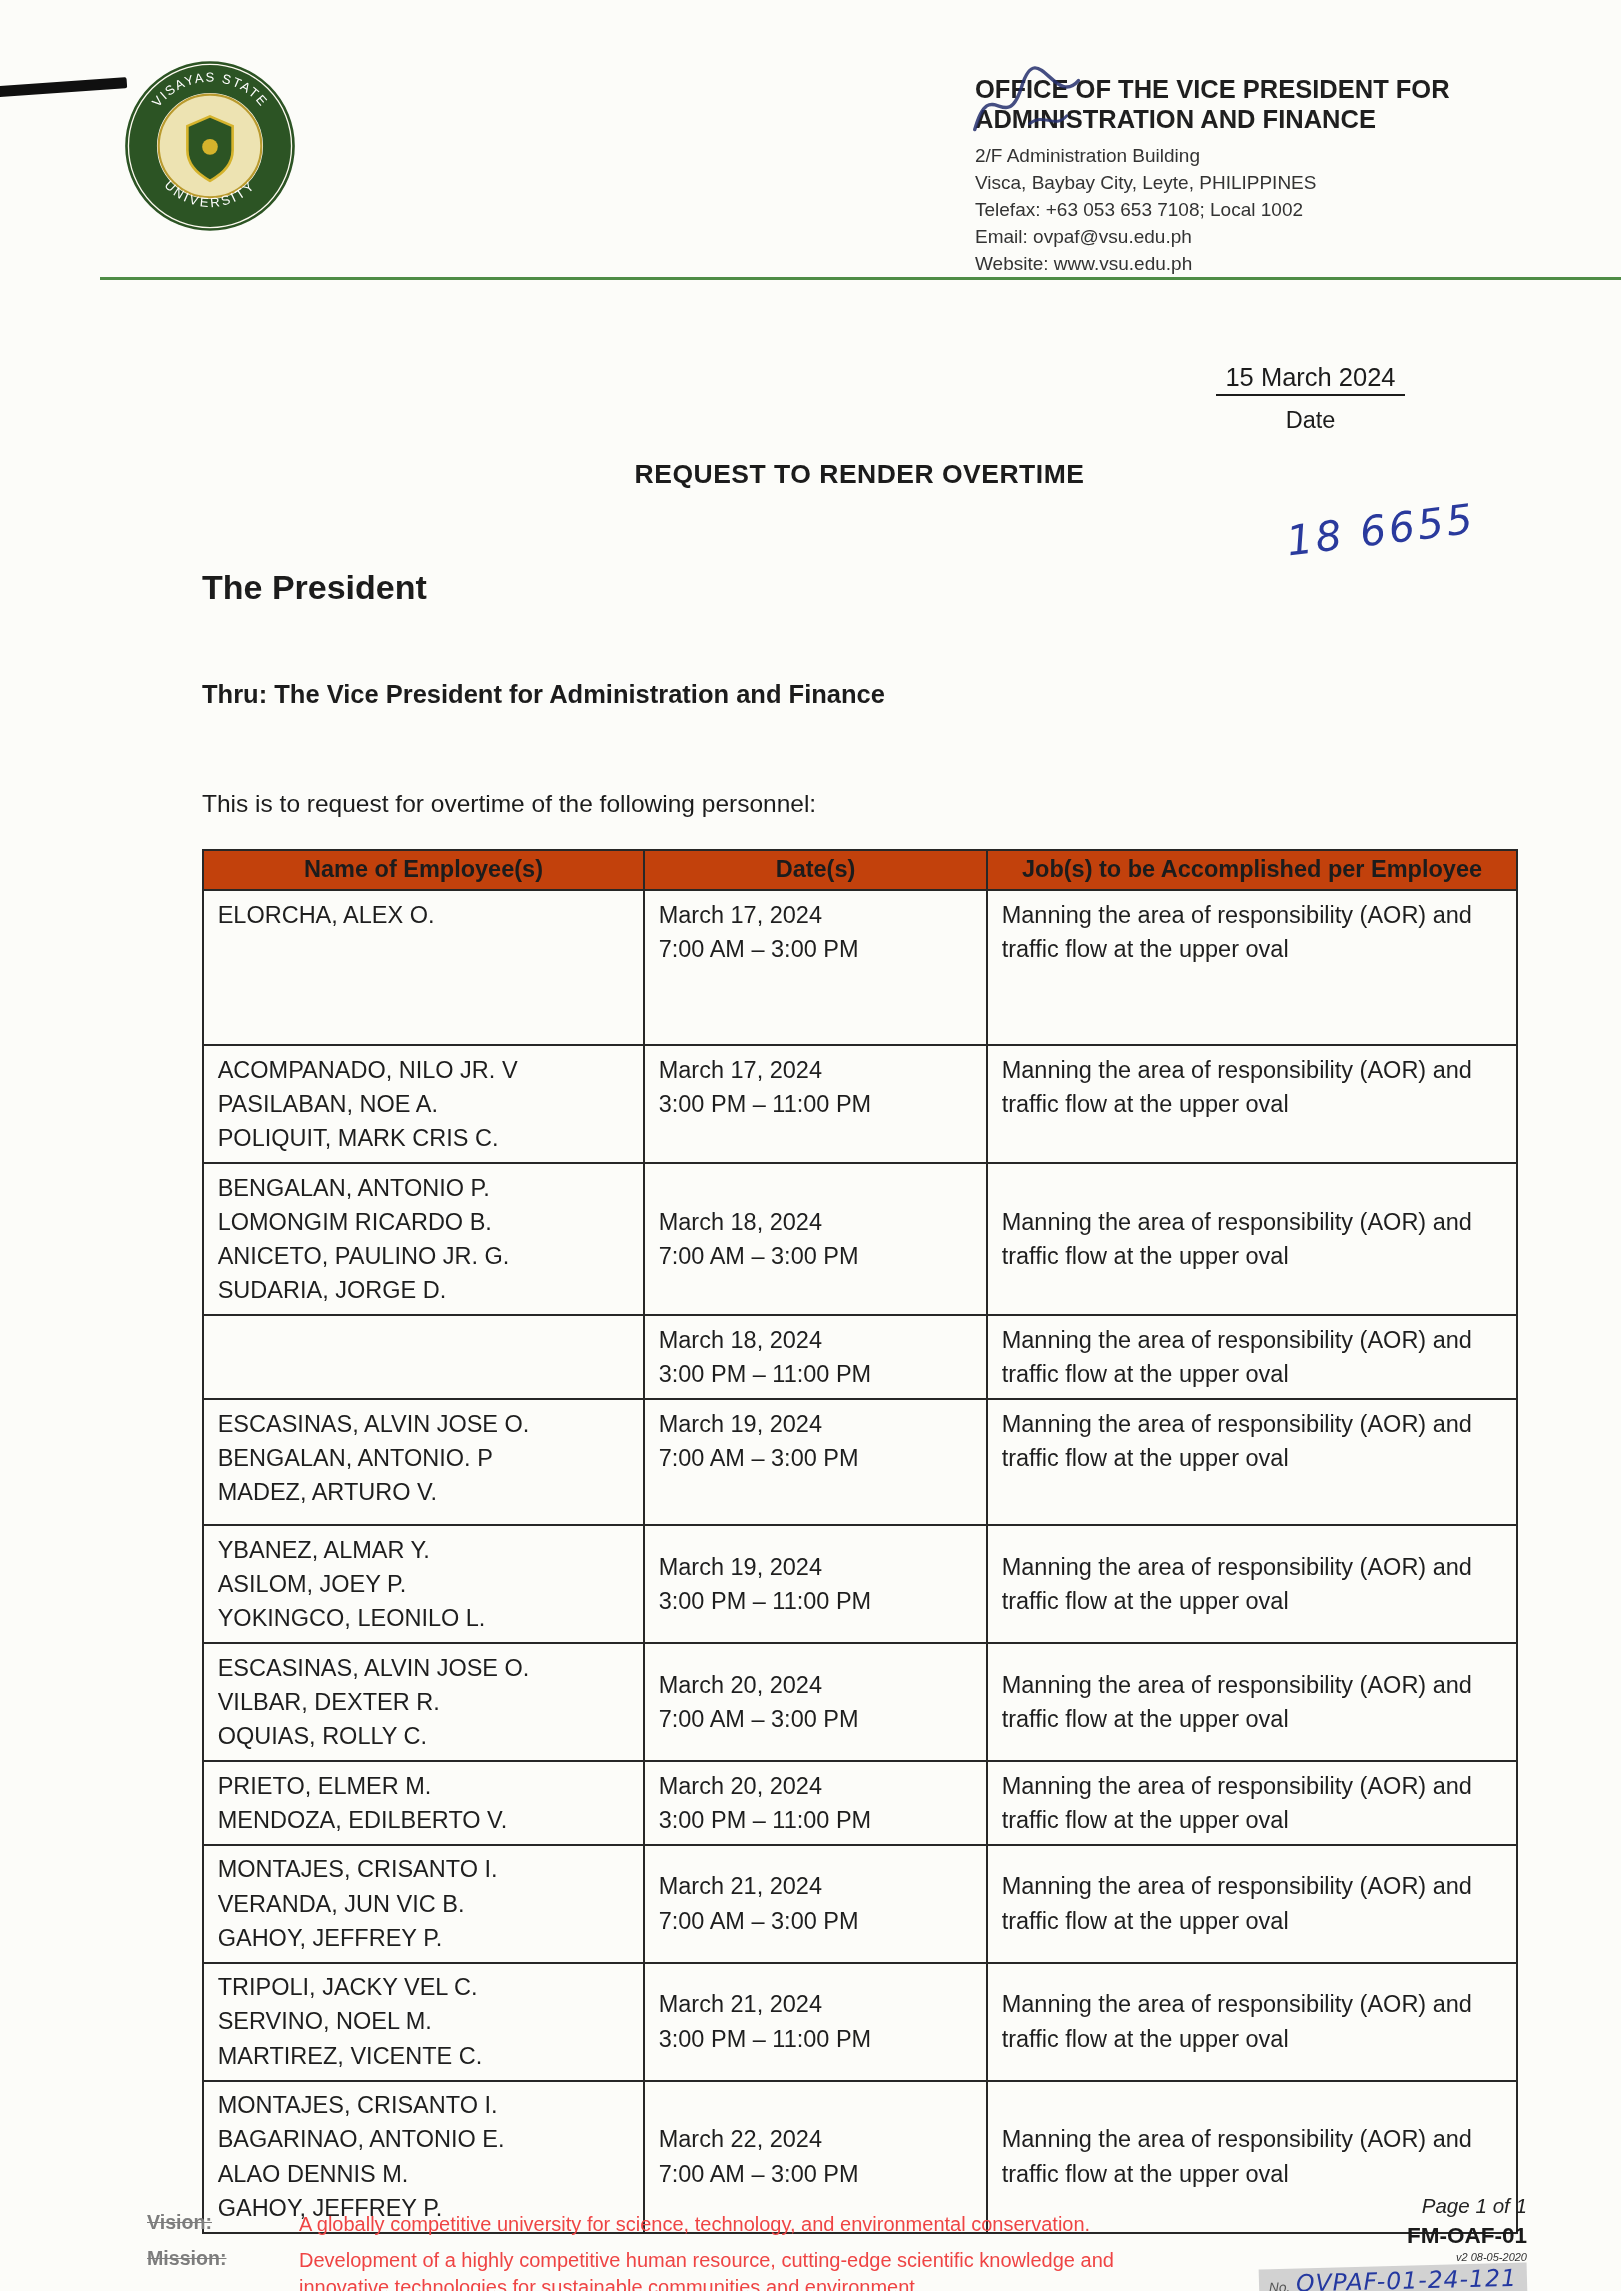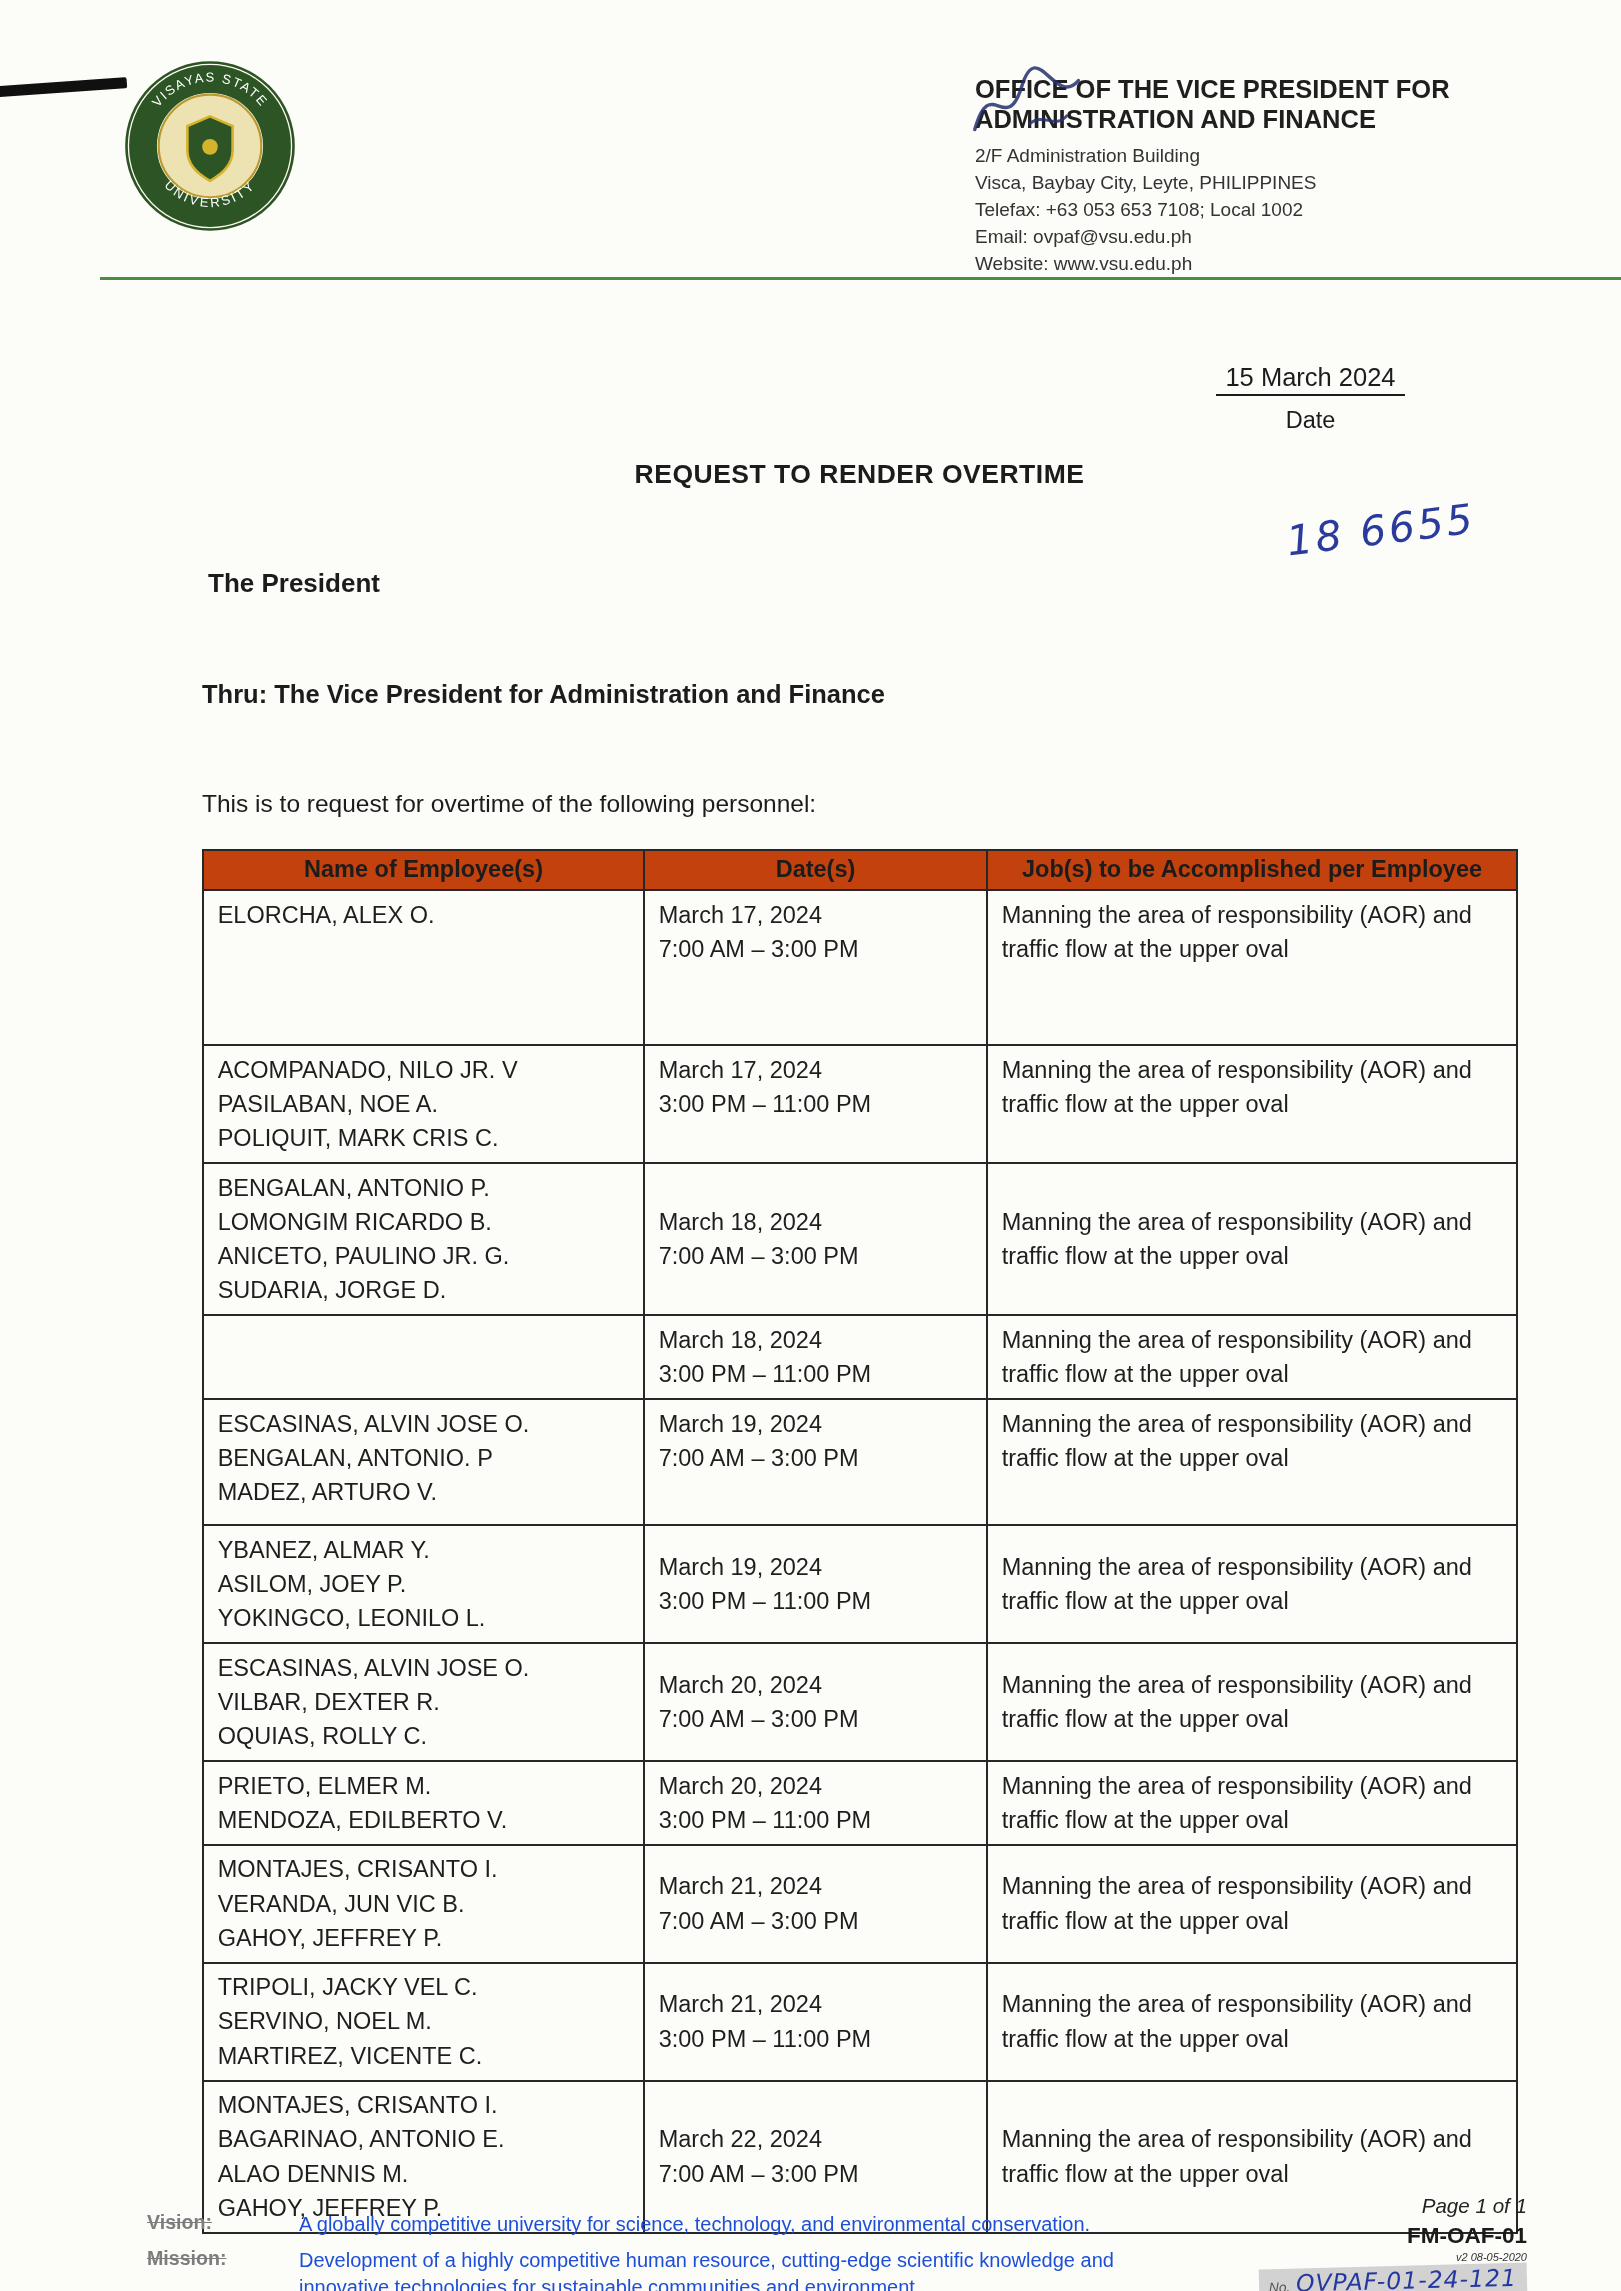--- a/index.html
+++ b/index.html
@@ -32,42 +32,42 @@
   .date-value{display:inline-block; font-size:25.5px; border-bottom:2px solid #1c1c1c; padding:0 9.8px 2px;}
   .date-label{font-size:23.5px; margin-top:11px;}
 
   .doc-title{position:absolute; left:202px; top:459px; width:1315px; text-align:center;
     font-weight:bold; font-size:26.5px; letter-spacing:0.5px;}
 
   .hw-ref{position:absolute; left:1286px; top:506px; font-size:41px; color:#2a3a9d;
     font-style:italic; letter-spacing:2.9px; transform:rotate(-7deg);
     font-family:"DejaVu Sans", sans-serif;}
 
-  .addressee{position:absolute; left:208px; top:568px; font-weight:bold; font-size:26px;}
+  .addressee{position:absolute; left:202px; top:568px; font-weight:bold; font-size:34px;}
   .thru-line{position:absolute; left:202px; top:680px; font-weight:bold; font-size:25.5px;}
   .intro-line{position:absolute; left:202px; top:790px; font-size:24.5px;}
 
   
   .ot-table{position:absolute; left:202px; top:849px; width:1314px;
     border-collapse:collapse; table-layout:fixed; font-size:23.5px;}
   .ot-table col.c1{width:441px;} .ot-table col.c2{width:343px;} .ot-table col.c3{width:530px;}
   .ot-table th{
     background:#c2410c; border:2px solid #272727; font-weight:700;
     font-size:23.5px; padding:2.9px 5.9px; text-align:center; height:32px;}
   .ot-table td{
     border:2px solid #272727; padding:6.9px 13.7px; vertical-align:top;
     white-space:pre-line; line-height:1.45; color:#1e1e1e;}
   .ot-table tr.vm td:nth-child(2), .ot-table tr.vm td:nth-child(3){vertical-align:middle;}
 
   
   .footer-left{position:absolute; left:147px; top:2203px; width:1039px;}
   .f-row{display:flex; margin-bottom:3.9px;margin-top:8px;}
   .f-label{width:152px; flex:0 0 152px; color:#7d7d7d; font-weight:bold; font-size:19.6px;
     text-decoration:line-through;}
-  .f-text{font-size:20px; color:#1d4ed8; line-height:1.38; width:863px;}
+  .f-text{font-size:20px; color:#ef4444; line-height:1.38; width:863px;}
 
   .footer-right{position:absolute; right:94px; top:2194px; text-align:right;}
   .f-page{font-style:italic; font-size:20.6px; color:#222;}
   .f-code{font-weight:bold; font-size:22.5px; margin-top:4.9px; color:#1a1a1a;}
   .f-ver{font-style:italic; font-size:11px; color:#333; margin-top:2px;}
   .f-no{display:inline-block; margin-top:2.9px; background:#d2d2d2; padding:1px 9.8px 2px;
     transform:rotate(-1.5deg);}
   .f-no-label{font-size:13.7px; color:#555; font-style:italic; margin-right:5.9px;}
   .f-no-value{font-size:23.5px; color:#2438a0; font-style:italic; letter-spacing:1px;
     font-family:"DejaVu Sans", sans-serif;}

